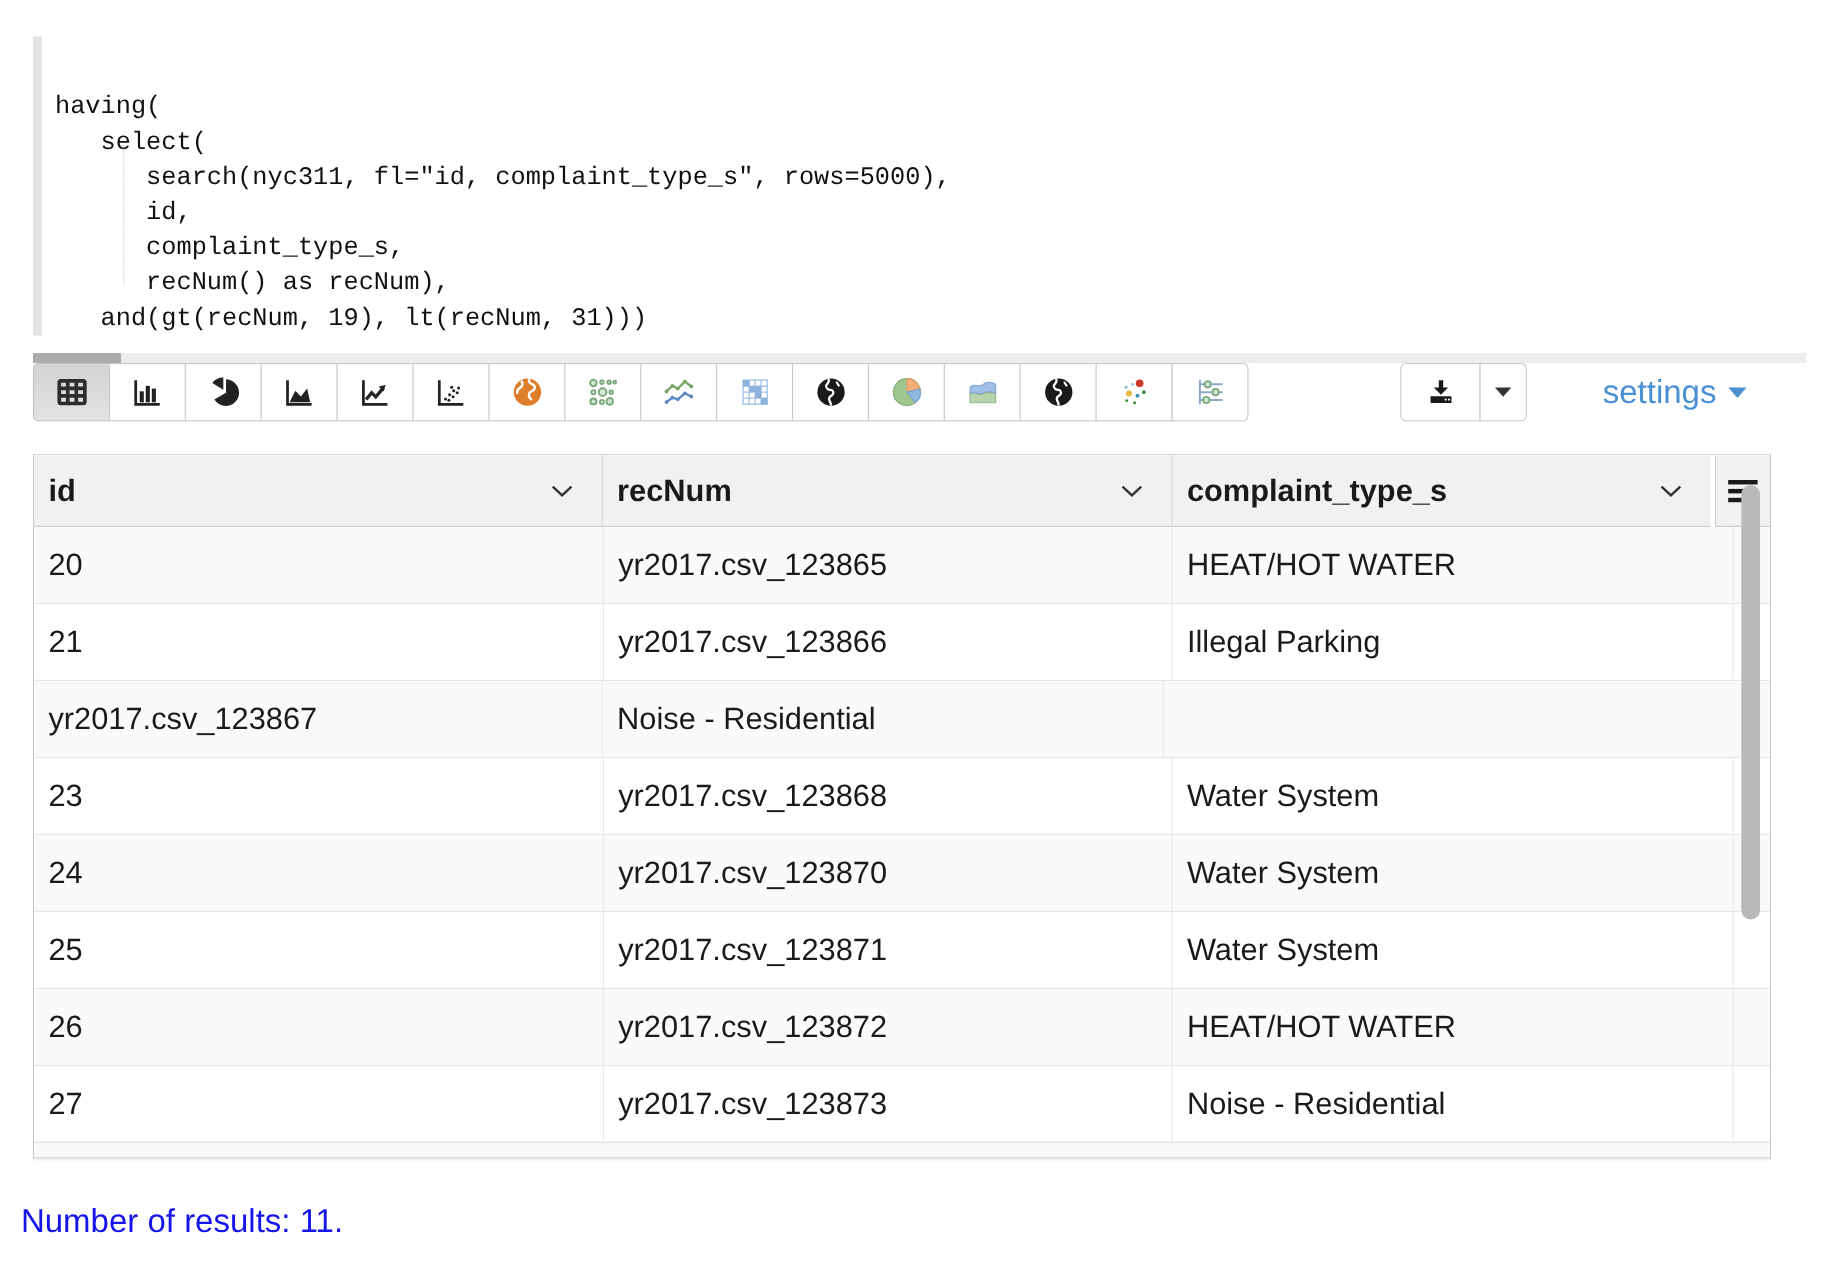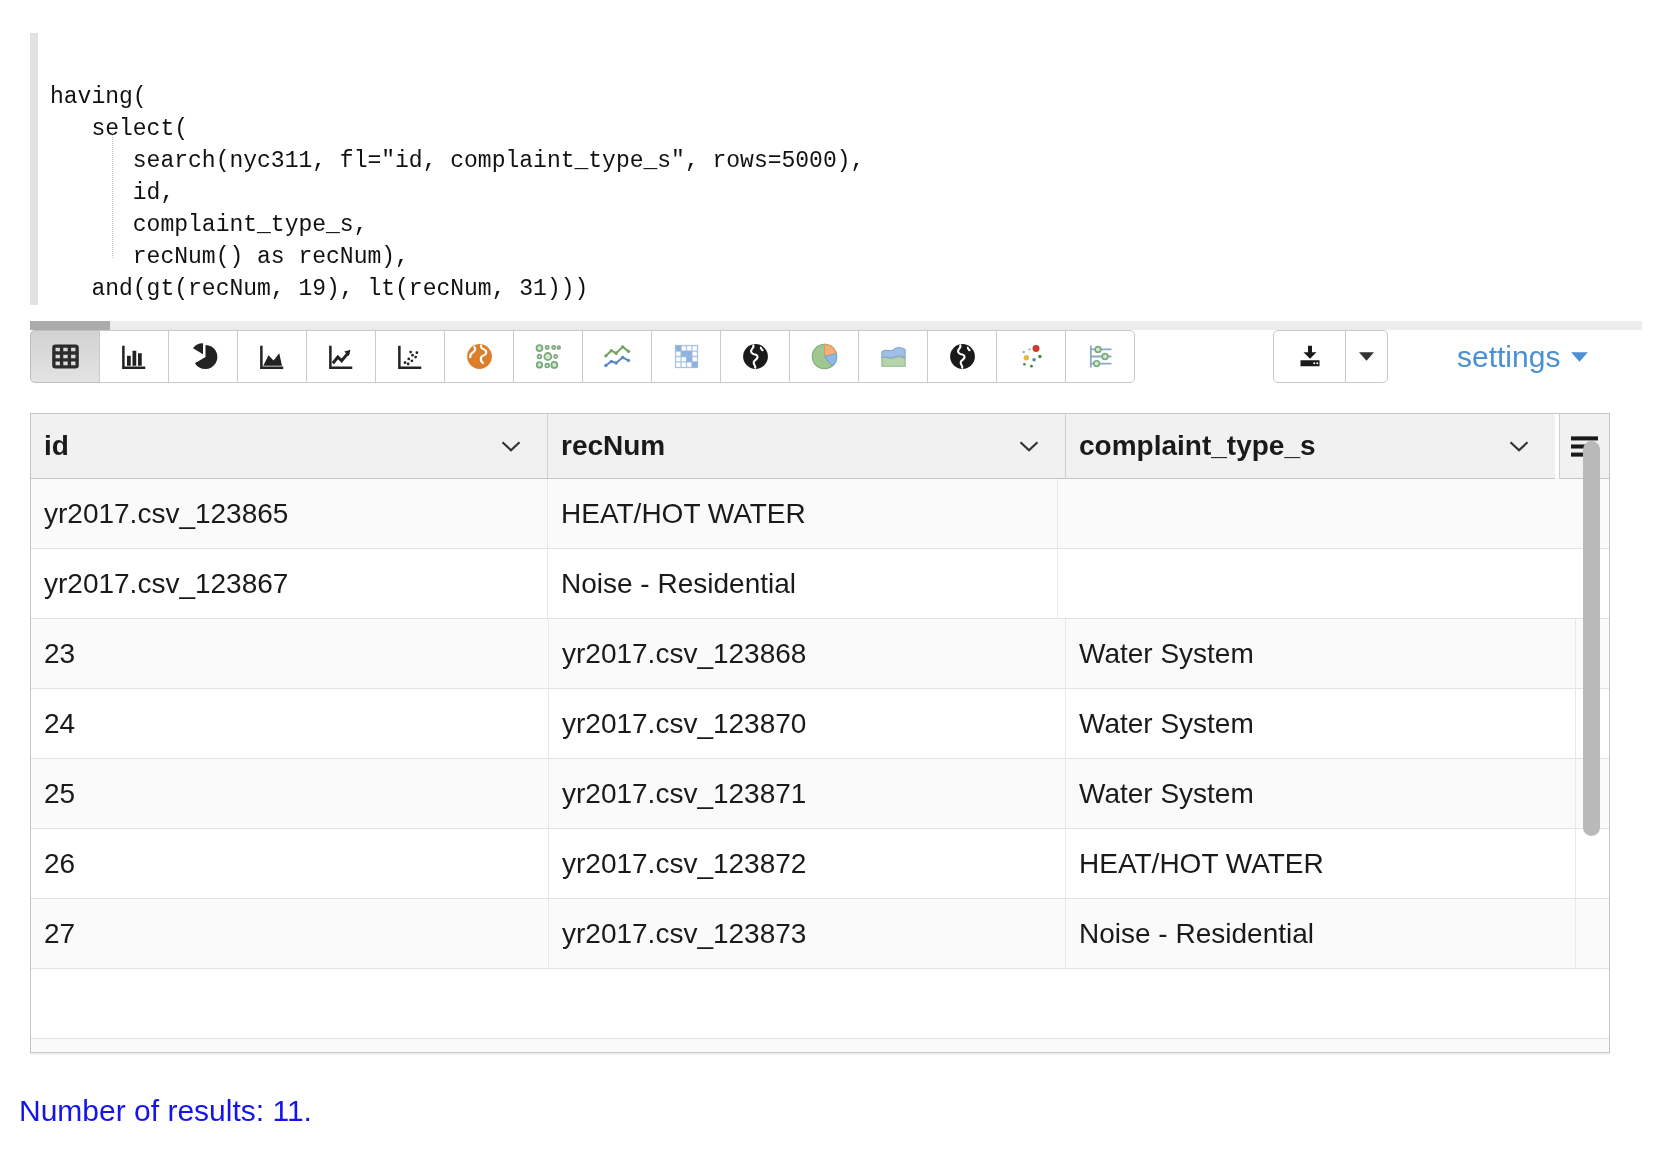--- a/index.html
+++ b/index.html
@@ -341,22 +341,28 @@
               <rect x="0" y="0" width="24" height="3.6"></rect>
               <rect x="0" y="7.2" width="24" height="3.6"></rect>
               <rect x="0" y="14.4" width="24" height="3.6"></rect>
             </g>
           </svg>
       </span>
     </div>
   </div>
   <div class="tbody">
       <div class="tr">
+        <div class="td col0">20</div>
         <div class="td col1">yr2017.csv_123865</div>
         <div class="td col2">HEAT/HOT WATER</div>
+      </div>
+      <div class="tr">
+        <div class="td col0">21</div>
+        <div class="td col1">yr2017.csv_123866</div>
+        <div class="td col2">Illegal Parking</div>
       </div>
       <div class="tr">
         <div class="td col1">yr2017.csv_123867</div>
         <div class="td col2">Noise - Residential</div>
       </div>
       <div class="tr">
         <div class="td col0">23</div>
         <div class="td col1">yr2017.csv_123868</div>
         <div class="td col2">Water System</div>
       </div>

